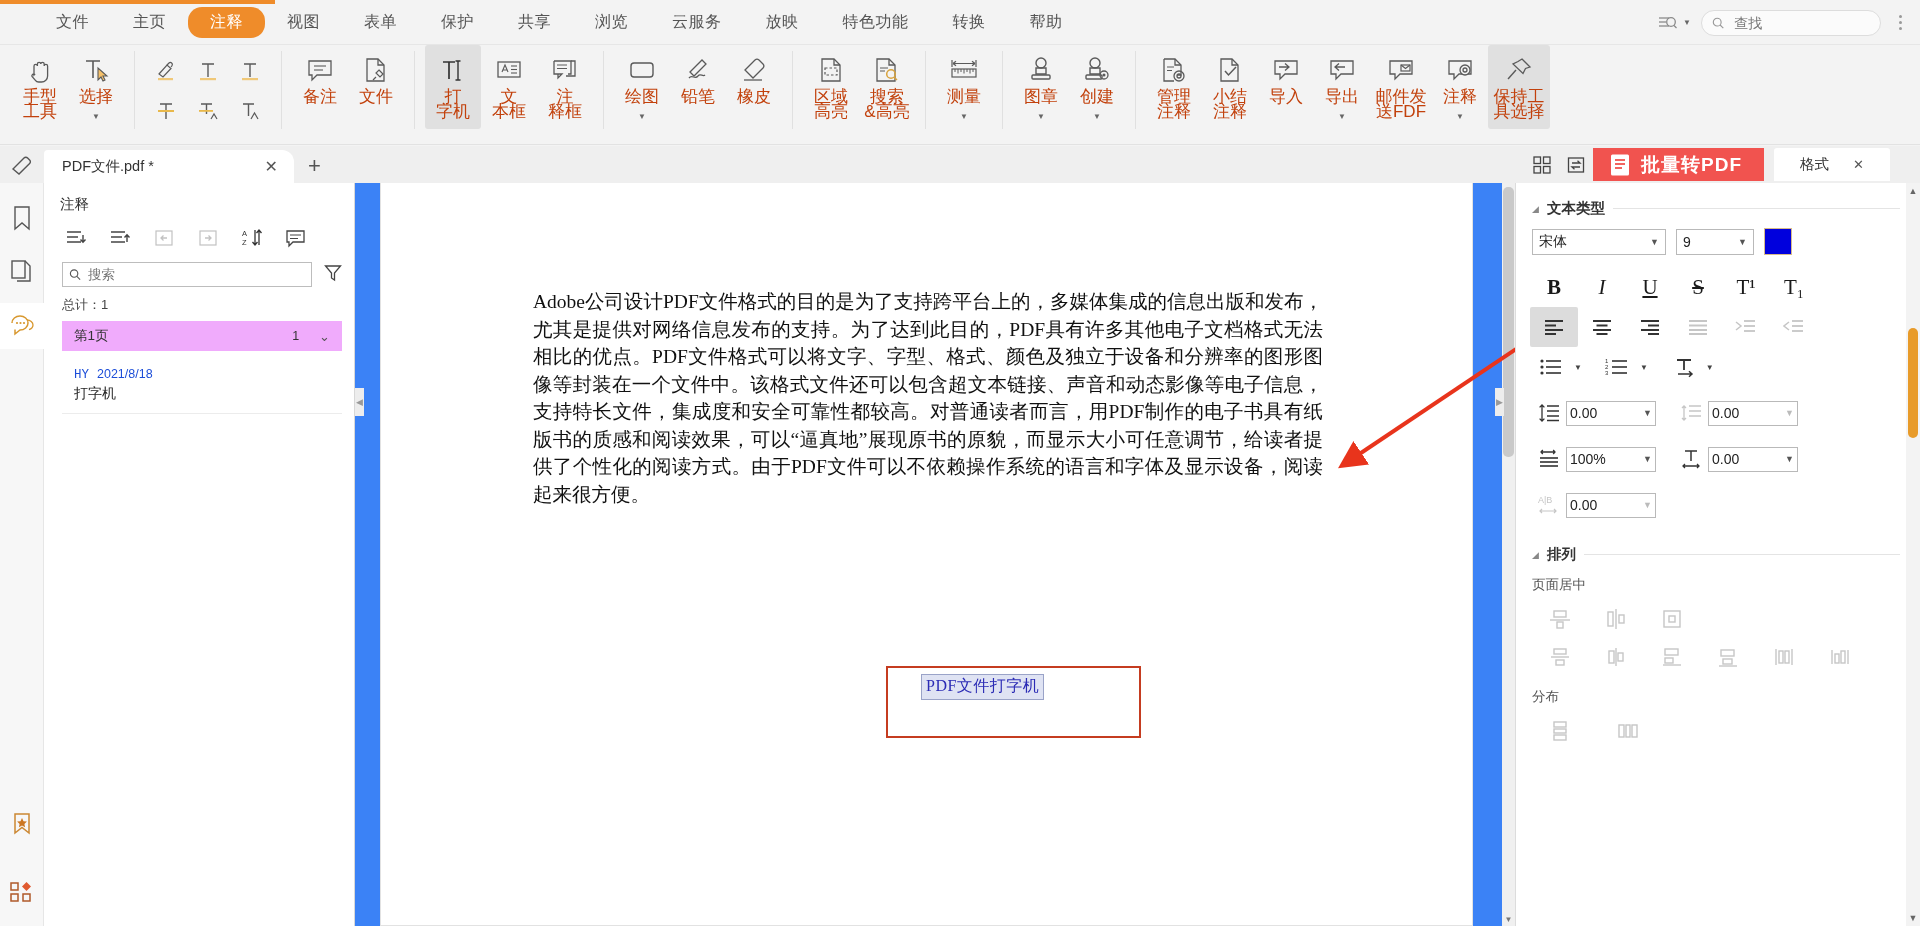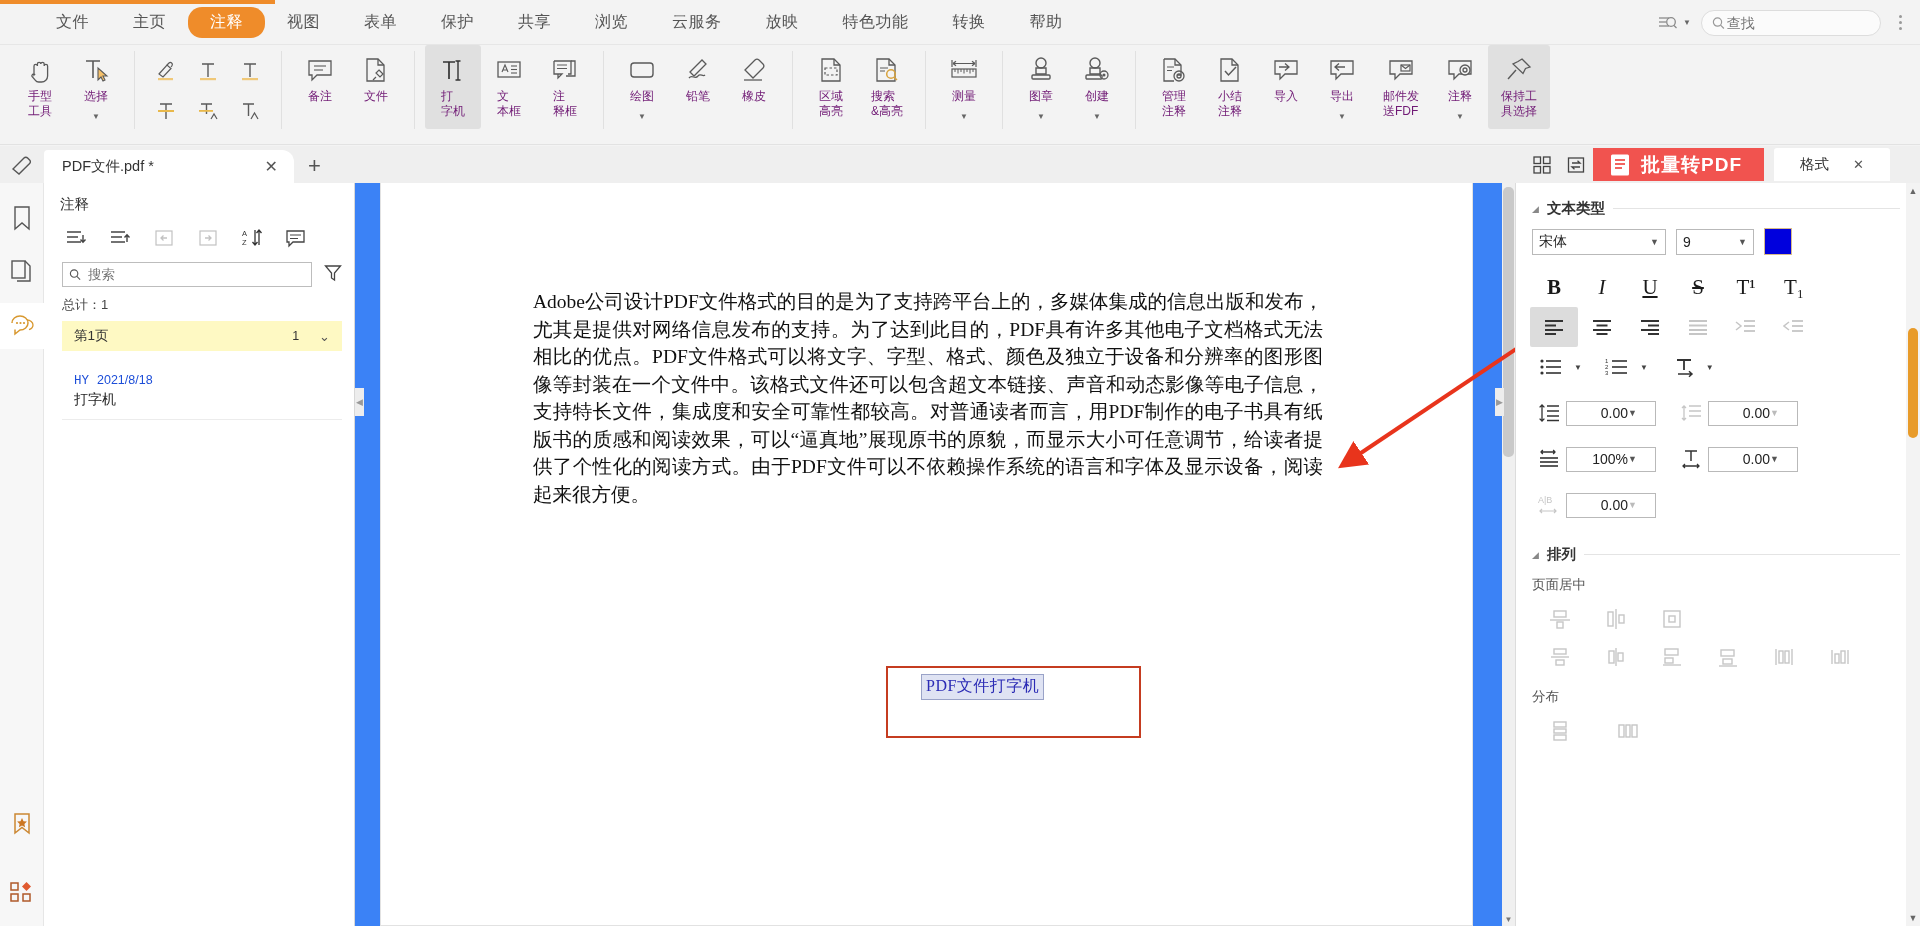--- a/index.html
+++ b/index.html
@@ -32,21 +32,21 @@
   .menu-item.active {
     background:#ef8c2a; color:#fff; border-radius:14px; padding:5px 22px;
   }
   .menubar-right {
     position:absolute; right:10px; top:0; height:45px;
     display:flex; align-items:center; gap:10px;
   }
   .find-dropdown { display:flex; align-items:center; gap:5px; cursor:pointer; color:#888; }
   .searchbox {
     width:180px; height:26px; border:1px solid #dddddd; border-radius:13px;
-    background:#fbfbfb; display:flex; align-items:center; padding:0 10px; 
+    background:#fbfbfb; display:flex; align-items:center; padding:0 10px; gap:8px;
   }
   .searchbox input {
     border:none; outline:none; background:transparent; font-size:14px;
     color:#888; width:100%; font-family:"Liberation Sans", sans-serif;
   }
   .kebab { display:flex; flex-direction:column; gap:3px; padding:4px 8px; cursor:pointer;}
   .kebab i { width:3px; height:3px; border-radius:50%; background:#999; display:block;}
 
   
   .ribbon {
@@ -58,21 +58,21 @@
   .rsep { width:1px; height:78px; background:#e0e0e0; margin:6px 4px 0 4px; }
   .ritem {
     width:56px; min-height:84px; display:flex; flex-direction:column;
     align-items:center; justify-content:flex-start; padding-top:8px;
     cursor:pointer; border-radius:3px;
   }
   .ritem.wide { width:62px; }
   .ritem.active { background:#e0e0e0; }
   .ricon { height:34px; display:flex; align-items:center; justify-content:center; }
   .rlabel {
-    font-size:12px; color:#701a75; line-height:15px;
+    font-size:17px; color:#c2410c; text-align:center; line-height:15px;
     margin-top:2px; white-space:pre-line;
   }
   .rcaret { margin-top:1px; }
   .ritem-small {
     width:42px; height:40px; display:flex; align-items:center; justify-content:center;
     cursor:pointer; border-radius:3px;
   }
   .grid2 { display:grid; grid-template-columns:repeat(3,42px); grid-template-rows:40px 40px;
            padding-top:6px; }
 
@@ -127,21 +127,21 @@
   .anno-search {
     flex:1; height:25px; border:1px solid #bdbdbd; background:#fff;
     display:flex; align-items:center; padding:0 6px; gap:5px;
   }
   .anno-search input {
     border:none; outline:none; font-size:13.5px; color:#777; width:100%;
     background:transparent; font-family:"Liberation Sans", sans-serif;
   }
   .anno-total { font-size:13px; color:#444; padding:9px 0 5px 18px; }
   .anno-pagerow {
-    margin:2px 12px 14px 18px; height:30px; background:#fef9c3;
+    margin:2px 12px 8px 18px; height:30px; background:#f0abfc;
     display:flex; align-items:center; padding:0 12px; cursor:pointer;
   }
   .anno-pagerow .pg { font-size:13.5px; color:#333; flex:1; }
   .anno-pagerow .cnt { font-size:12.5px; color:#333; margin-right:20px; }
   .anno-entry {
     margin:4px 12px 0 18px; padding:8px 0 10px 12px; cursor:pointer;
     border-bottom:1px solid #ececec;
   }
   .anno-entry-meta { font-size:12.5px; color:#1d4ed8; }
   .anno-entry-meta .who { font-family:"Liberation Mono", monospace; margin-right:8px;}
@@ -213,21 +213,21 @@
     width:48px; height:40px; display:flex; align-items:center; justify-content:center;
     cursor:pointer; border-radius:2px; font-size:21px; color:#1a1a1a;
     font-family:"Liberation Serif", serif;
   }
   .ticon.sel-on { background:#dcdcdc; }
   .ticon.dim { color:#c2c2c2; }
   .numrow { display:flex; align-items:center; padding:0 16px; gap:0px; }
   .numicon { width:34px; height:36px; display:flex; align-items:center; justify-content:center; }
   .numbox {
     width:90px; height:25px; border:1px solid #b9b9b9; background:#fff;
-    display:flex; align-items:center; padding:0 18px; font-size:14px; color:#222;text-align:right;
+    display:flex; align-items:center; padding:0 3px; font-size:14px; color:#222;
   }
   .numbox .v { flex:1; }
   .numbox .car { font-size:9px; color:#555; }
   .numbox.dimmed .car { color:#bbb; }
   .sublabel { font-size:13.5px; color:#555; padding:12px 0 6px 16px; }
   .aicons { display:flex; align-items:center; padding:0 16px; }
   .aicon { width:56px; height:38px; display:flex; align-items:center; justify-content:center; cursor:pointer;}
   .fmt-scroll-track { position:absolute; right:0; top:0; width:14px; height:743px; background:#f3f3f3;}
   .fmt-scroll-thumb { position:absolute; right:2px; top:145px; width:10px; height:110px; background:#e89b2a; border-radius:5px;}
   .fmt-scroll-arrow { position:absolute; right:0; width:14px; height:16px; display:flex; align-items:center; justify-content:center; font-size:9px; color:#666; cursor:pointer;}

